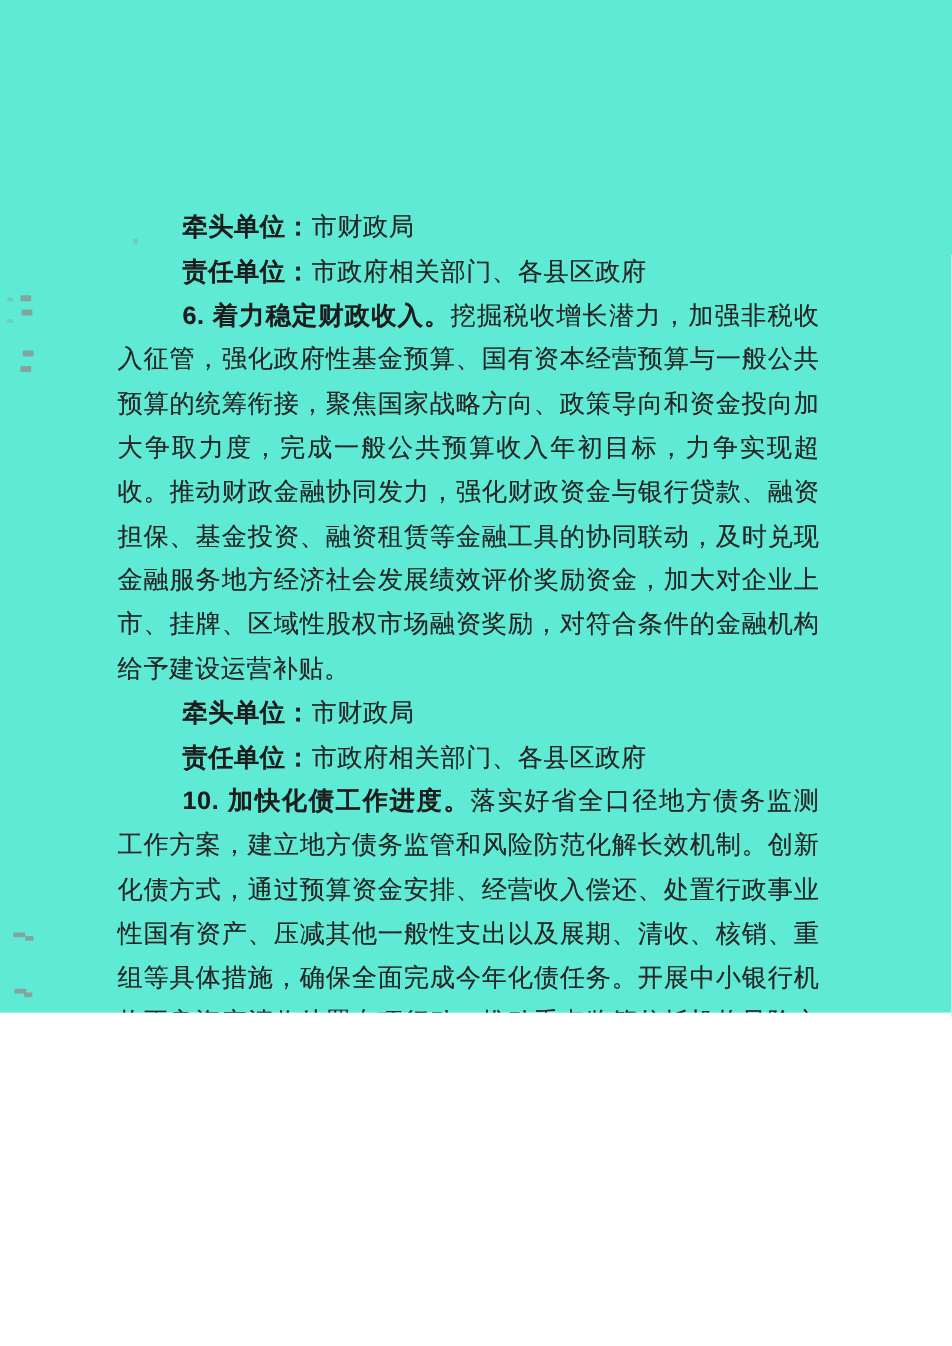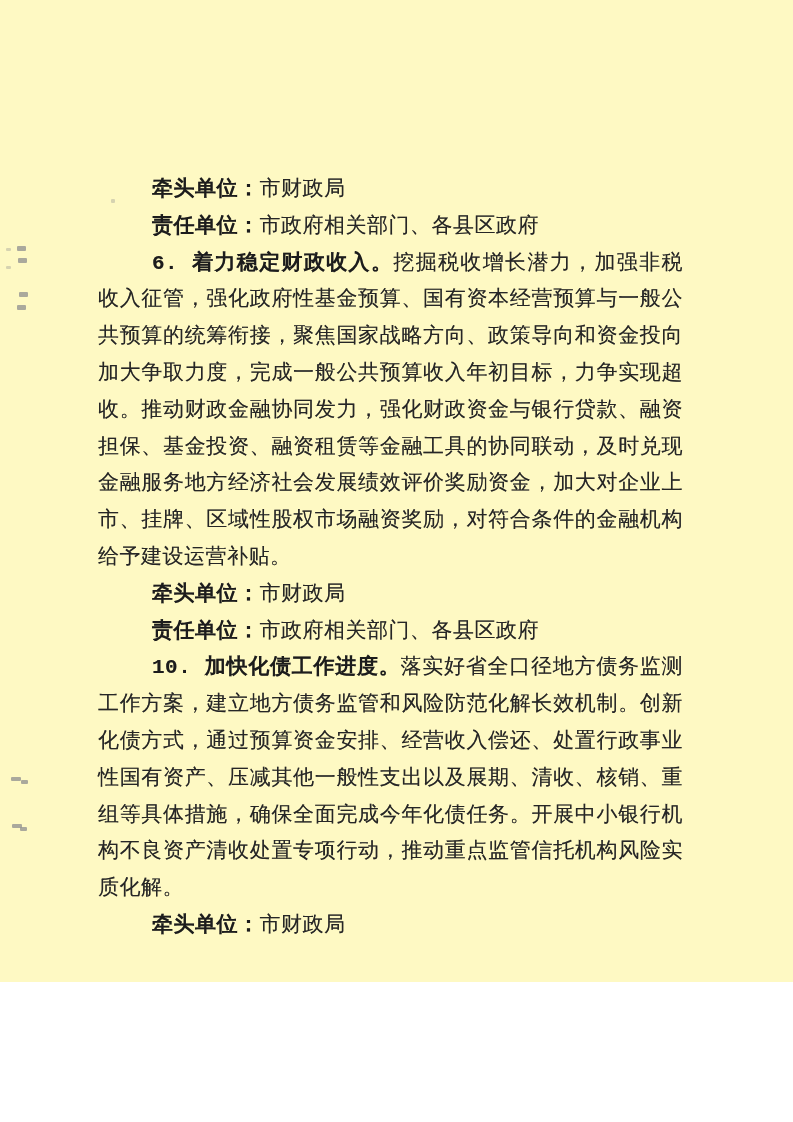--- a/index.html
+++ b/index.html
@@ -3,24 +3,24 @@
 <meta charset="utf-8">
 <style>
   html, body {
     margin: 0;
     padding: 0;
     background: #ffffff;
   }
   .page {
     position: relative;
     width: 793px;
-    height: 982px;
-    background: #fef9c3;
+    height: 844px;
+    background: #5eead4;
     overflow: hidden;
-    font-family: Liberation Mono, monospace;
+    font-family: Liberation Sans, sans-serif;
     color: #262626;
   }
   .text-block {
     position: absolute;
     left: 98px;
     top: 172px;
     width: 585px;
     font-size: 21px;
     line-height: 36.8px;
     letter-spacing: 0.5px;

